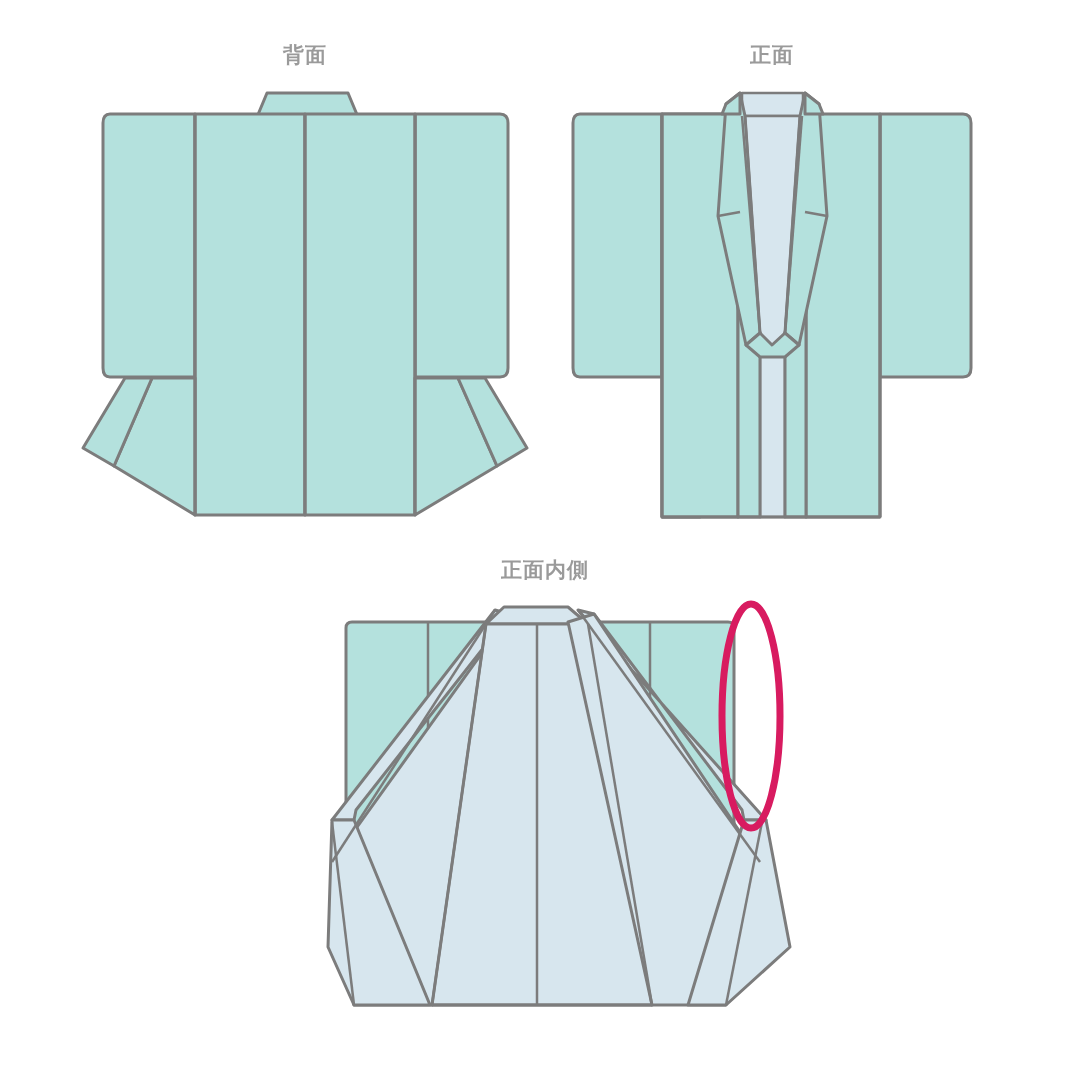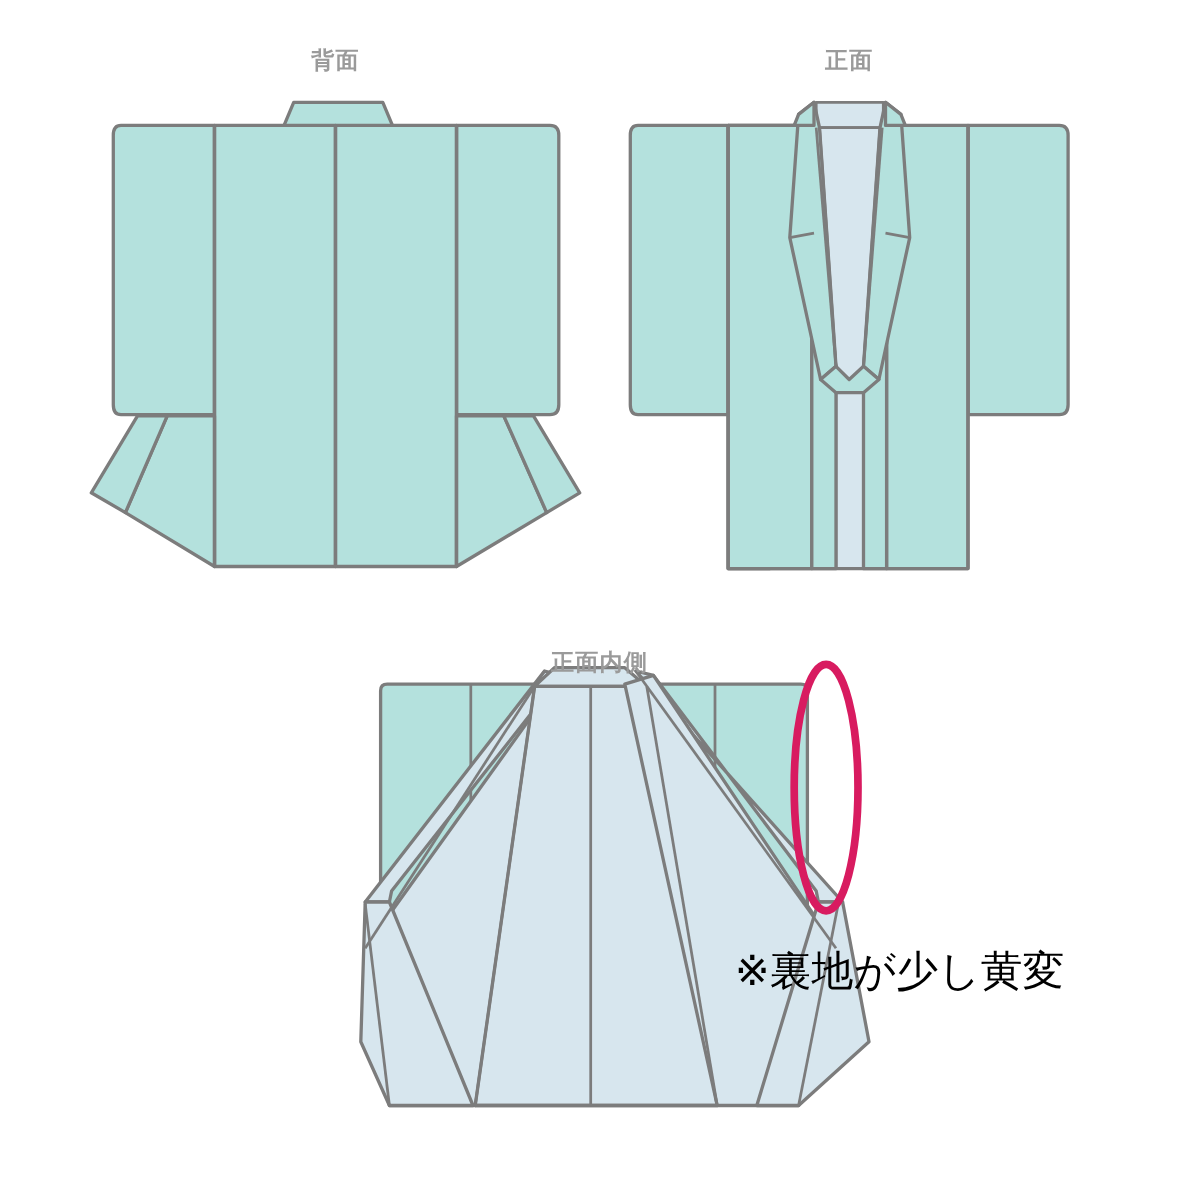--- a/index.html
+++ b/index.html
@@ -27,21 +27,21 @@
     font-size: 21px;
     font-weight: 700;
     letter-spacing: 1px;
     text-align: center;
     white-space: nowrap;
     transform: translateX(-50%);
     font-family: "Liberation Sans", "DejaVu Sans", sans-serif;
   }
   #label-back  { left: 305px; top: 41px; }
   #label-front { left: 772px; top: 41px; text-align: right; }
-  #label-inner { left: 545px; top: 556px; margin-top: 32px; }
+  #label-inner { left: 545px; top: 556px; }
 
   .note-text {
     position: absolute;
     left: 668px;
     top: 857px;
     font-size: 38px;
     color: #000000;
     letter-spacing: 0px;
     white-space: nowrap;
     font-family: "DejaVu Sans", "Liberation Sans", sans-serif;
@@ -156,15 +156,14 @@
 
     <ellipse cx="751" cy="716" rx="29" ry="112" fill="none" stroke="#d81b60" stroke-width="7"></ellipse>
   </svg>
 
   <div class="view-label" id="label-back">背面</div>
 
   <div class="view-label" id="label-front">正面</div>
 
   <div class="view-label" id="label-inner">正面内側</div>
 
-  <div class="note-text">※裏地が少し黄変</div>
 
 </div>
 
 </body></html>

